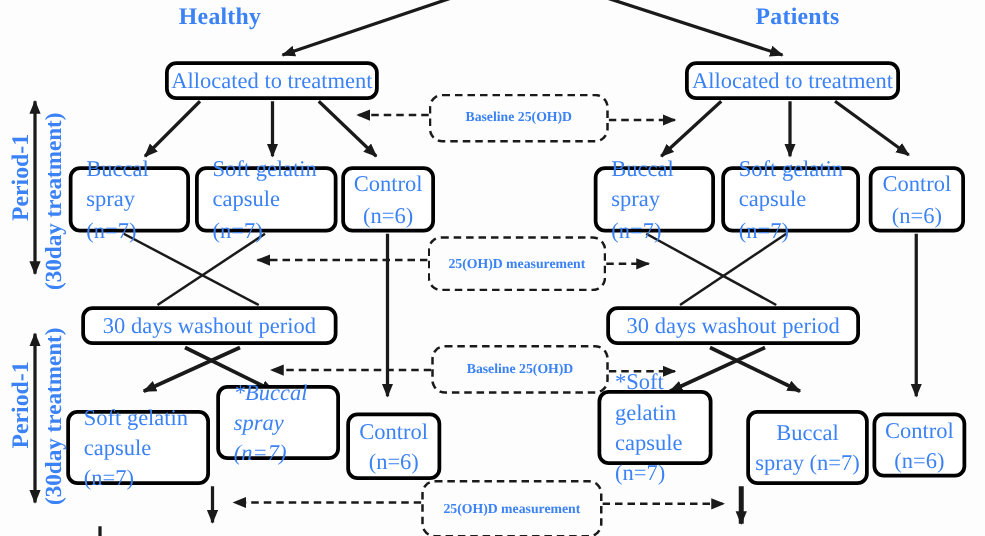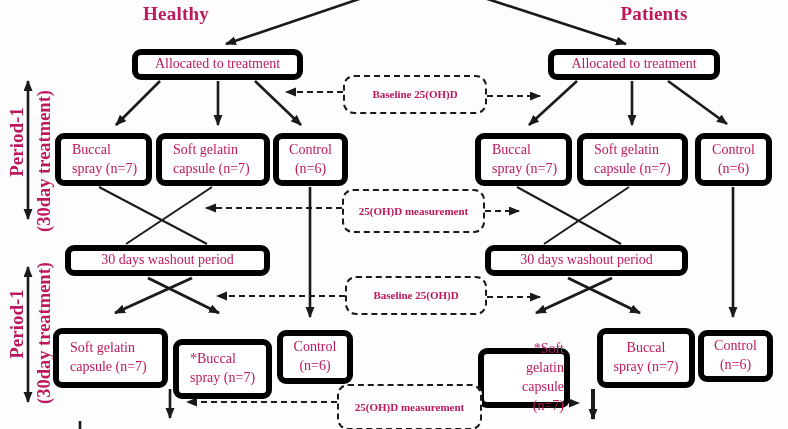--- a/index.html
+++ b/index.html
@@ -1,26 +1,26 @@
 <!DOCTYPE html>
 <html><head>
 <meta charset="utf-8">
 <style>
   html,body{margin:0;padding:0;background:#fff;}
   .canvas{
     position:relative;width:788px;height:429px;overflow:hidden;
-    background:#fdfdfd;color:#be185d;
+    background:#fdfdfd;color:#3b82f6;
     font-family:"Liberation Serif","DejaVu Serif",serif;
   }
   .canvas svg{position:absolute;left:0;top:0;}
   .hdr{position:absolute;font-size:19px;font-weight:bold;text-align:center;letter-spacing:.2px;}
   .box{
-    position:absolute;background:#ffffff;border:6px solid #000000;border-radius:9px;
+    position:absolute;background:#ffffff;border:3px solid #000000;border-radius:9px;
     display:flex;flex-direction:column;justify-content:center;
-    font-size:14px;line-height:1.35;box-sizing:border-box;
+    font-size:18px;line-height:1.35;box-sizing:border-box;
   }
   .box span{display:block;}
   .pad{padding-left:11px;}
   .center{align-items:center;text-align:center;}
   .dash{
     position:absolute;background:#fdfdfd;border:2px dashed #1a1a1a;border-radius:11px;
     display:flex;flex-direction:row;justify-content:center;align-items:center;
     text-align:center;font-size:11px;font-weight:600;line-height:1.5;box-sizing:border-box;
   }
   .dash span{display:block;}
@@ -80,21 +80,21 @@
         <path d="M485,211 L519,211" marker-end="url(#ah)"></path>
         <path d="M345,296 L217,296" marker-end="url(#ah)"></path>
         <path d="M487,297 L540,297" marker-end="url(#ah)"></path>
         <path d="M337,402 L187,402" marker-end="url(#ah)"></path>
         <path d="M482,403 L579,403" marker-end="url(#ah)"></path>
       </g>
     </g>
   </svg>
 
   <div class="hdr" style="left:106px;top:3px;width:140px;">Healthy</div>
-  <div class="hdr" style="left:584px;top:3px;width:140px;">Patients</div>
+  <div class="hdr" style="left:568px;top:3px;width:140px;">Patients</div>
 
   <div class="rot" style="left:-58px;top:132px;width:150px;">Period-1</div>
   <div class="rot" style="left:-49px;top:151px;width:185px;font-size:18.5px;">(30day treatment)</div>
   <div class="rot" style="left:-58px;top:314px;width:150px;">Period-1</div>
   <div class="rot" style="left:-49px;top:323px;width:185px;font-size:18.5px;">(30day treatment)</div>
 
   <div class="box center" style="left:132px;top:49px;width:171px;height:31px;">Allocated to treatment</div>
   <div class="box pad" style="left:55px;top:133px;width:97px;height:53px;">
     <span>Buccal</span>
       <span>spray (n=7)</span>
@@ -105,21 +105,21 @@
   </div>
   <div class="box center" style="left:273px;top:133px;width:75px;height:53px;">
     <span>Control</span>
       <span>(n=6)</span>
   </div>
   <div class="box center" style="left:65px;top:245px;width:205px;height:31px;">30 days washout period</div>
   <div class="box pad" style="left:53px;top:328px;width:115px;height:60px;">
     <span>Soft gelatin</span>
       <span>capsule (n=7)</span>
   </div>
-  <div class="box pad" style="left:173px;top:339px;width:99px;height:60px;">
+  <div class="box pad" style="left:173px;top:308px;width:99px;height:60px;font-style:italic;">
     <span>*Buccal</span>
       <span>spray (n=7)</span>
   </div>
   <div class="box center" style="left:277px;top:330px;width:76px;height:54px;">
     <span>Control</span>
       <span>(n=6)</span>
   </div>
 
   <div class="box center" style="left:548px;top:49px;width:172px;height:31px;">Allocated to treatment</div>
   <div class="box pad" style="left:475px;top:133px;width:97px;height:53px;">
@@ -128,21 +128,21 @@
   </div>
   <div class="box pad" style="left:577px;top:133px;width:111px;height:53px;">
     <span>Soft gelatin</span>
       <span>capsule (n=7)</span>
   </div>
   <div class="box center" style="left:695px;top:133px;width:77px;height:53px;">
     <span>Control</span>
       <span>(n=6)</span>
   </div>
   <div class="box center" style="left:485px;top:245px;width:203px;height:31px;">30 days washout period</div>
-  <div class="box pad" style="left:478px;top:348px;width:92px;height:60px;text-align:right;">
+  <div class="box pad" style="left:478px;top:312px;width:92px;height:60px;">
     <span>*Soft gelatin</span>
       <span>capsule (n=7)</span>
   </div>
   <div class="box center" style="left:597px;top:328px;width:98px;height:60px;">
     <span>Buccal</span>
       <span>spray (n=7)</span>
   </div>
   <div class="box center" style="left:698px;top:330px;width:75px;height:52px;">
     <span>Control</span>
       <span>(n=6)</span>

